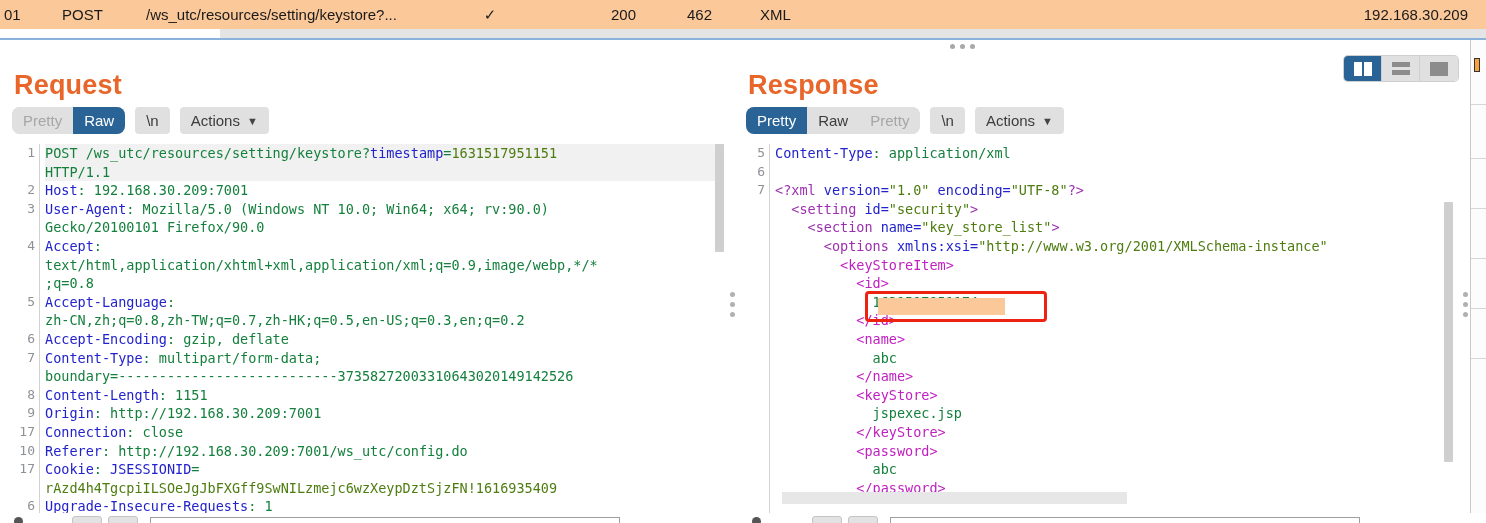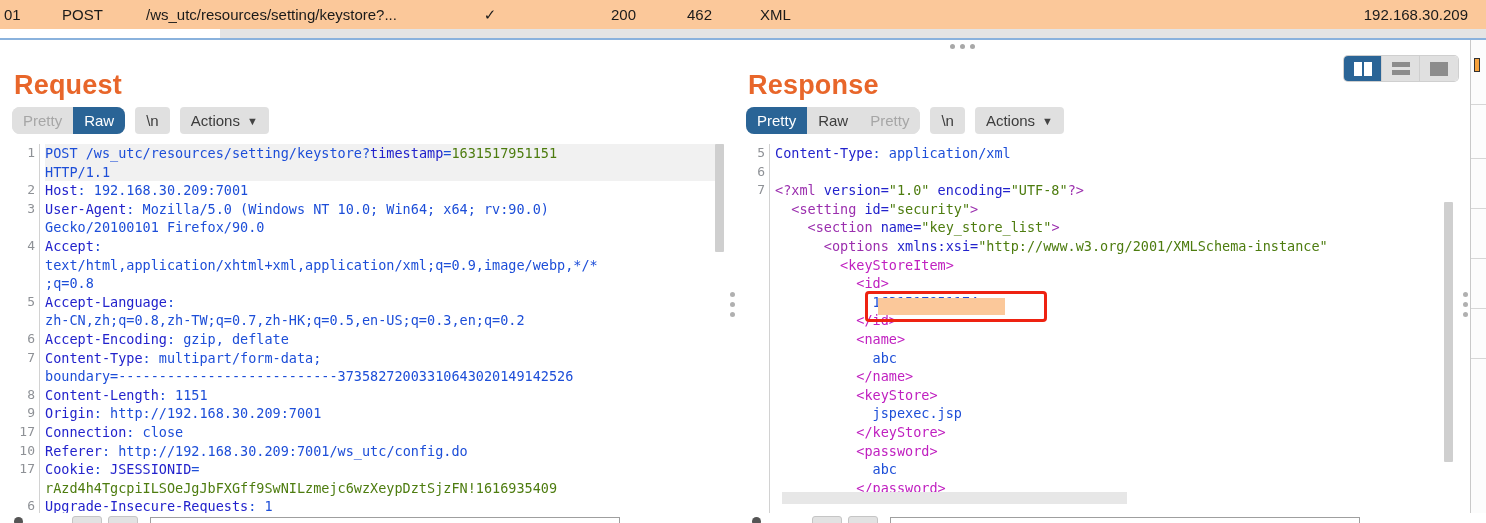--- a/index.html
+++ b/index.html
@@ -85,21 +85,21 @@
   .ed-res .gutter { width: 24px; }
   .gutter div { height: 18.6px; line-height: 18.6px; padding-right: 4px; }
 
   .code { position: absolute; left: 33px; top: 0; right: 0; white-space: pre; }
   .ed-res .code { left: 29px; }
   .code .ln { height: 18.6px; line-height: 18.6px; white-space: pre; }
   .code .ln.hl { background: #f1f1f1; }
 
   .k-blue  { color: #2222cc; }
   .k-dkred { color: #4d7c0f; }
-  .k-plain { color: #1d4ed8; }
+  .k-plain { color: #15803d; }
   .k-mag   { color: #c020c0; }
   .k-pur   { color: #9b2fae; }
 
   
   .hl-box {
     position: absolute; left: 865px; top: 291px; width: 182px; height: 31px;
     border: 3px solid #ee2211; border-radius: 4px; pointer-events: none;
   }
   .hl-fill {
     position: absolute; left: 878px; top: 298px; width: 127px; height: 17px;

